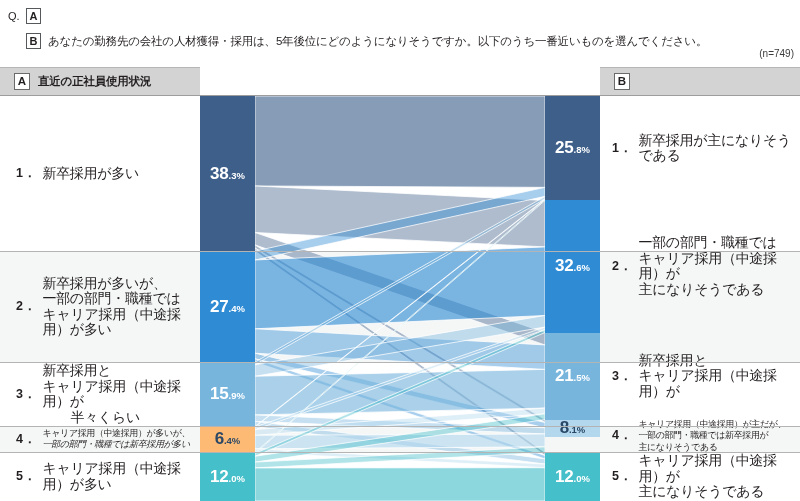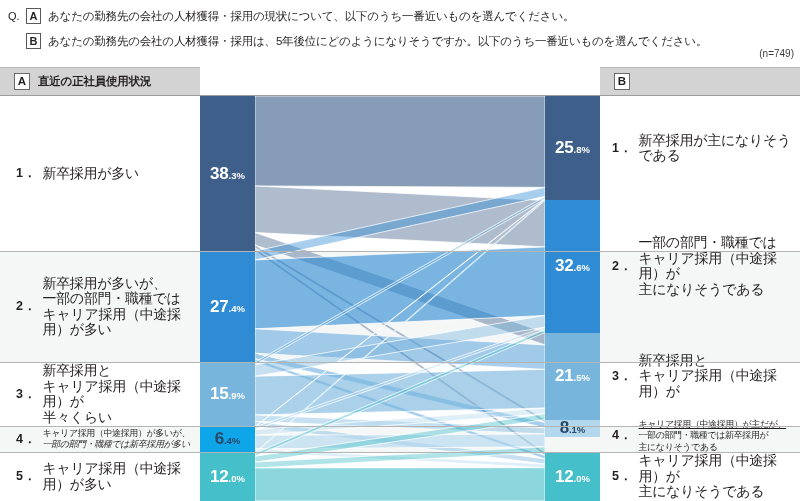--- a/index.html
+++ b/index.html
@@ -79,21 +79,20 @@
 </style>
 </head>
 <body>
 
 <div id="root">
 
   <div class="q-block">
     <div class="q-row q-rowA">
       <span class="q-prefix">Q.</span>
       <span class="q-badge">A</span>
-      <span class="q-text">あなたの勤務先の会社の人材獲得・採用の現状について、以下のうち一番近いものを選んでください。</span>
     </div>
     <div class="q-row q-rowB">
       <span class="q-prefix"></span>
       <span class="q-badge">B</span>
       <span class="q-text">あなたの勤務先の会社の人材獲得・採用は、5年後位にどのようになりそうですか。以下のうち一番近いものを選んでください。</span>
     </div>
     <div class="n-note">(n=749)</div>
   </div>
 
   <div class="tab tab-A">
@@ -148,21 +147,21 @@
     <div id="bars-left">
         <div class="bar bar-left" style="top: 0px; height: 155.115px; background: rgb(61, 95, 138);">
           <span class="pct"><span class="big">38</span><span class="sml">.3%</span></span>
         </div>
         <div class="bar bar-left" style="top: 155.115px; height: 110.97px; background: rgb(46, 139, 212);">
           <span class="pct"><span class="big">27</span><span class="sml">.4%</span></span>
         </div>
         <div class="bar bar-left" style="top: 266.085px; height: 64.395px; background: rgb(119, 181, 221);">
           <span class="pct"><span class="big">15</span><span class="sml">.9%</span></span>
         </div>
-        <div class="bar bar-left" style="top: 330.48px; height: 25.92px; background: #0ea5e9;">
+        <div class="bar bar-left" style="top: 330.48px; height: 25.92px; background: #fdba74;">
           <span class="pct dark"><span class="big">6</span><span class="sml">.4%</span></span>
         </div>
         <div class="bar bar-left" style="top: 356.4px; height: 48.6px; background: rgb(69, 191, 201);">
           <span class="pct"><span class="big">12</span><span class="sml">.0%</span></span>
         </div>
       </div>
     <div id="bars-right">
         <div class="bar bar-right" style="top: 0px; height: 104.49px; background: rgb(61, 95, 138);">
           <span class="pct"><span class="big">25</span><span class="sml">.8%</span></span>
         </div>
@@ -192,21 +191,21 @@
             <span style="display: block;">新卒採用が多いが、</span>
             <span style="display: block;">一部の部門・職種では</span>
             <span style="display: block;">キャリア採用（中途採用）が多い</span>
           </span>
         </div>
         <div class="lbl lbl-left" style="top: 266.085px; height: 64.395px;">
           <span class="lbl-num">3．</span>
           <span class="lbl-txt">
             <span style="display: block;">新卒採用と</span>
             <span style="display: block;">キャリア採用（中途採用）が</span>
-            <span style="display: block;">半々くらい</span>
+            <span style="display: block; margin-left: 28px;">半々くらい</span>
           </span>
         </div>
         <div class="lbl lbl-left" style="top: 330.48px; height: 25.92px;">
           <span class="lbl-num">4．</span>
           <span class="lbl-txt small">
             <span style="display: block;">キャリア採用（中途採用）が多いが、</span>
             <span style="display: block; font-style: italic;">一部の部門・職種では新卒採用が多い</span>
           </span>
         </div>
         <div class="lbl lbl-left" style="top: 356.4px; height: 48.6px;">
@@ -234,21 +233,21 @@
         <div class="lbl lbl-right" style="top: 236.52px; height: 87.075px;">
           <span class="lbl-num">3．</span>
           <span class="lbl-txt">
             <span style="display: block;">新卒採用と</span>
             <span style="display: block;">キャリア採用（中途採用）が</span>
           </span>
         </div>
         <div class="lbl lbl-right" style="top: 323.595px; height: 32.805px;">
           <span class="lbl-num">4．</span>
           <span class="lbl-txt small">
-            <span style="display: block; text-decoration: underline;">キャリア採用（中途採用）が主だが、</span>
+            <span style="display: block;">キャリア採用（中途採用）が主だが、</span>
             <span style="display: block;">一部の部門・職種では新卒採用が</span>
             <span style="display: block;">主になりそうである</span>
           </span>
         </div>
         <div class="lbl lbl-right" style="top: 356.4px; height: 48.6px;">
           <span class="lbl-num">5．</span>
           <span class="lbl-txt">
             <span style="display: block;">キャリア採用（中途採用）が</span>
             <span style="display: block;">主になりそうである</span>
           </span>

